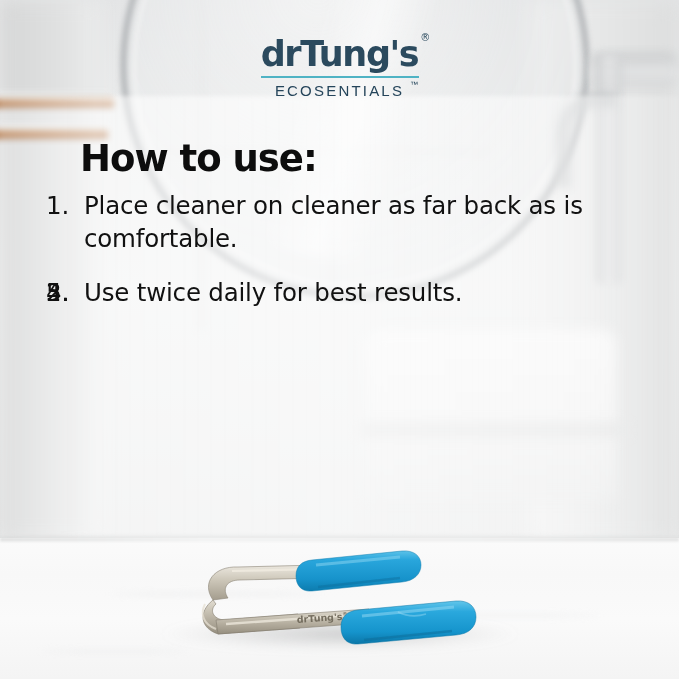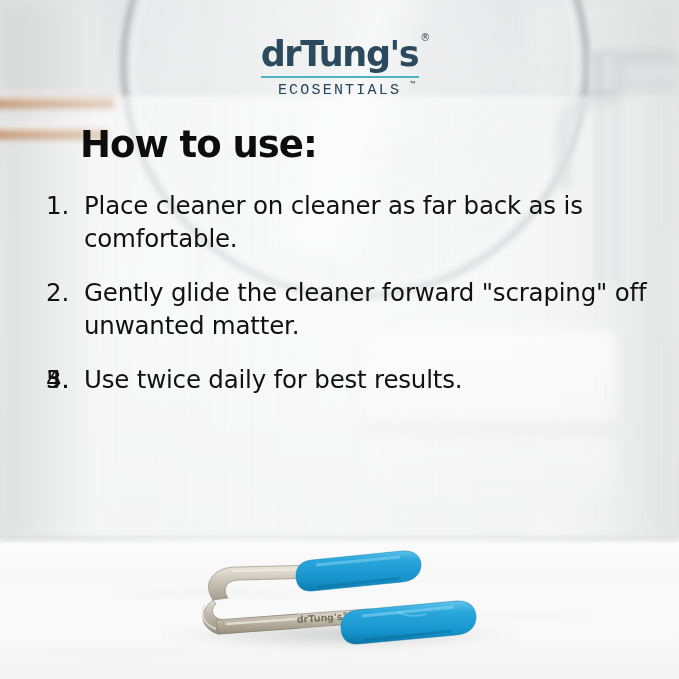--- a/index.html
+++ b/index.html
@@ -167,35 +167,35 @@
     color:#2b4a5e;
   }
   .logo-rule {
     width:158px; height:2px; margin:3px auto 0;
     background:#4fb3c4;
   }
   .logo-sub {
     position:relative;
     display:inline-block;
     margin-top:4px;
-    font-family:Liberation Mono, monospace;
+    font-family:Liberation Sans, sans-serif;
     font-size:15px;
     letter-spacing:2.2px;
     color:#24445a;
   }
   .logo-tm {
     position:absolute; top:-2px; right:-14px;
     font-size:8px; letter-spacing:0; color:#24445a;
   }
 
   
   .content { position:absolute; left:0; top:0; width:679px; z-index:7; }
 
   .headline {
-    position:absolute; left:80px; top:123px;
+    position:absolute; left:80px; top:137px;
     font-family:"DejaVu Sans", sans-serif;
     font-weight:bold;
     font-size:37px;
     letter-spacing:-1px;
     color:#0d0d0d;
   }
 
   ol.steps {
     position:absolute; left:46px; top:190px;
     width:610px;
@@ -277,21 +277,20 @@
   <div class="content">
     <div class="headline">How to use:</div>
 
     <ol class="steps">
       <li>
         <span class="num">1.</span>
         <span>Place cleaner on cleaner as far back as is comfortable.</span>
       </li>
       <li>
         <span class="num">2.</span>
-        <span>Gently glide the cleaner forward "scraping" off unwanted matter.</span>
       </li>
       <li>
         <span class="num">3.</span>
       </li>
       <li>
         <span class="num">4.</span>
       </li>
       <li>
         <span class="num">5.</span>
         <span>Use twice daily for best results.</span>

